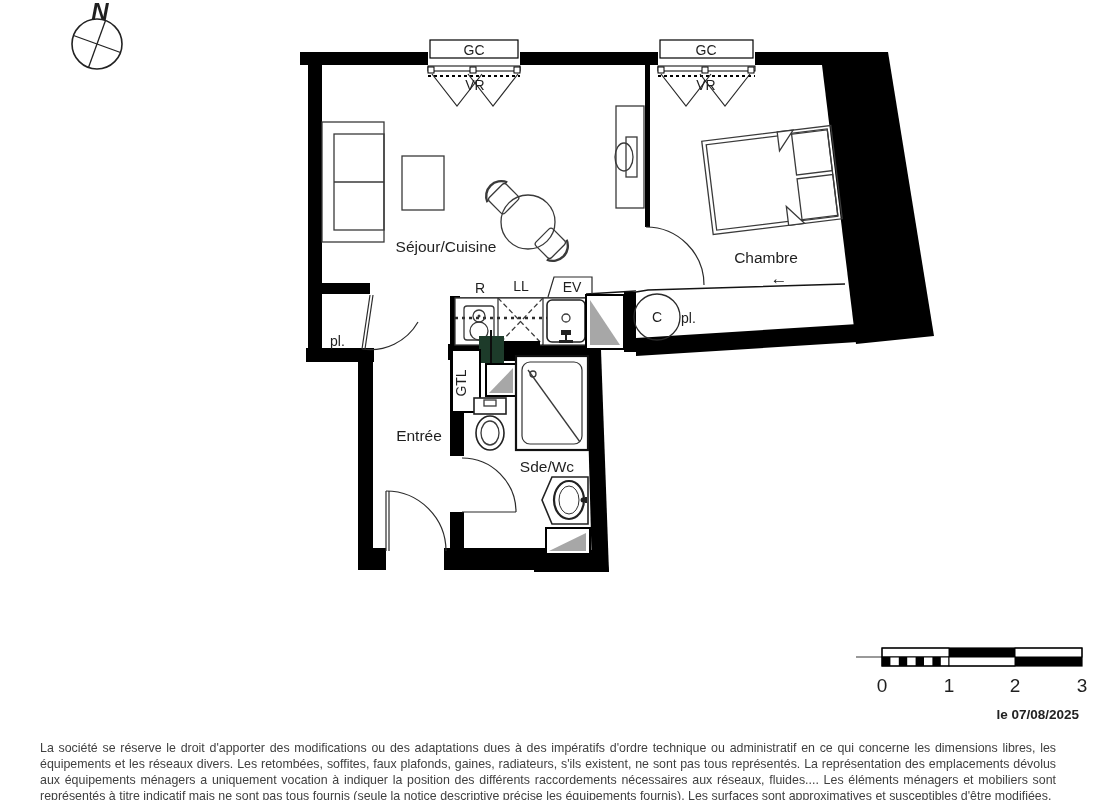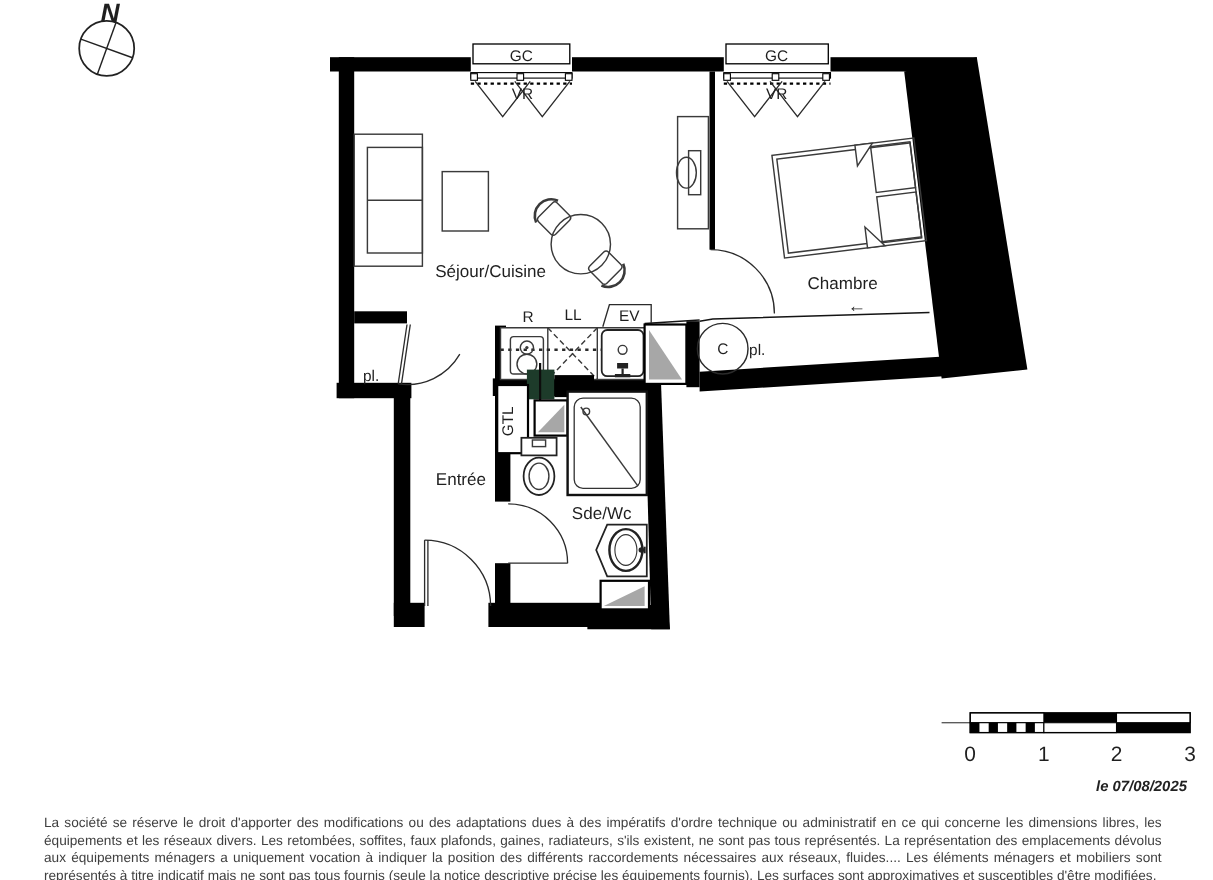--- a/index.html
+++ b/index.html
@@ -10,21 +10,21 @@
   .room-label{font-size:15.5px;}
   .small-label{font-size:14px;}
   .wall{fill:#000000;stroke:none;}
   .thin{fill:none;stroke:#141414;stroke-width:1.4;}
   .furn{fill:#ffffff;stroke:#3a3a3a;stroke-width:1.3;}
   .furnline{fill:none;stroke:#3a3a3a;stroke-width:1.3;}
   .fix{fill:#ffffff;stroke:#222222;stroke-width:1.6;}
   .duct{fill:#ffffff;stroke:#000000;stroke-width:2;}
   .shade{fill:#a7a7a7;stroke:none;}
   .arc{fill:none;stroke:#2b2b2b;stroke-width:1.2;}
-  #date-label{position:absolute;top:707px;right:24px;font-size:13.5px;font-weight:600;color:#222;font-style:italic;}
+  #date-label{position:absolute;top:707px;right:24px;font-size:13.5px;font-weight:600;color:#222;}
   #disclaimer{position:absolute;left:40px;right:47px;top:729px;font-size:12.4px;line-height:1.27;
               color:#3f3f3f;text-align:justify;}
 </style>
 </head>
 <body>
 
 <div id="page">
 
 <svg id="plan-svg" width="1103" height="800" viewBox="0 0 1103 800">
 

